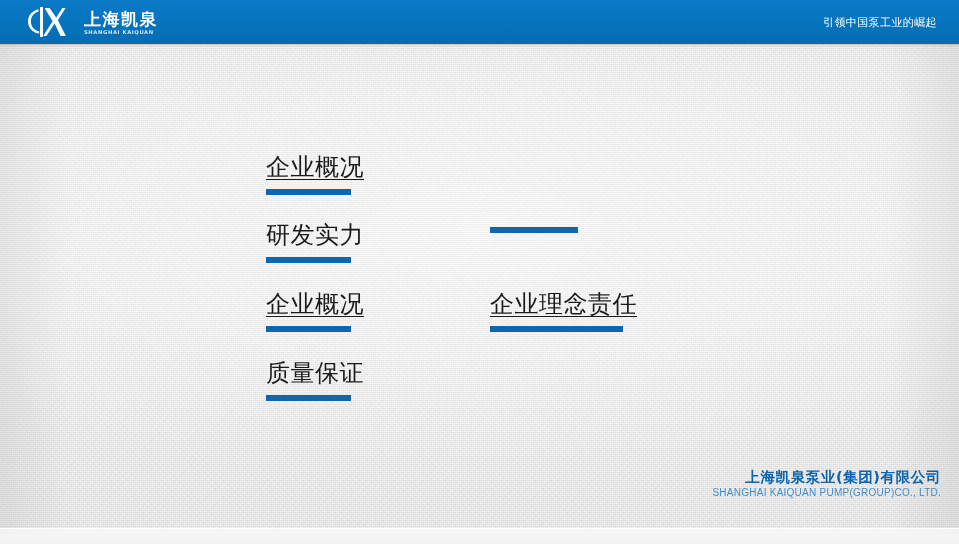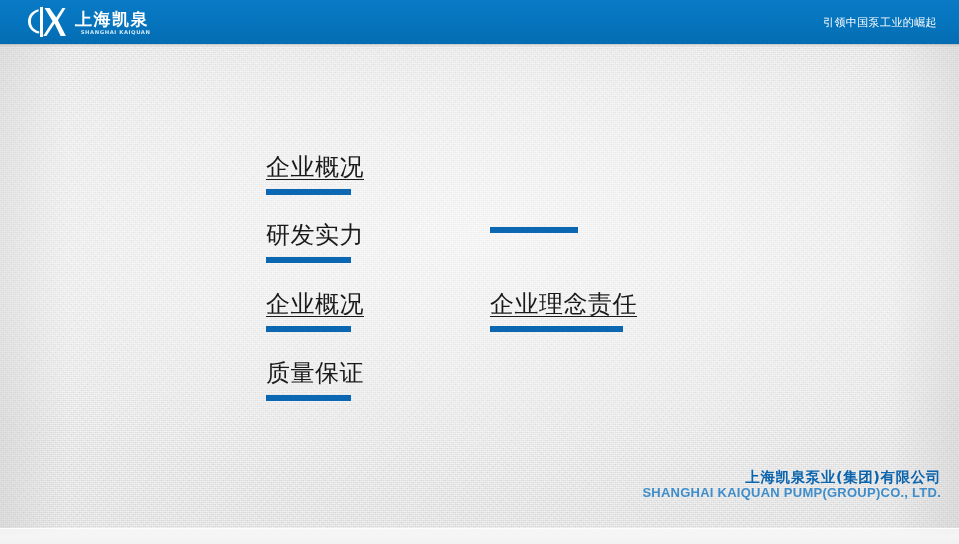--- a/index.html
+++ b/index.html
@@ -66,22 +66,21 @@
     width: 959px; height: 3px;
     background: linear-gradient(180deg, rgba(0,0,0,.13), rgba(0,0,0,0));
     z-index: 5;
   }
   .brand {
     position: absolute;
     left: 24px; top: 6px;
     height: 32px;
     display: flex;
     align-items: center;
-    gap: 9px;
-    text-align: right;
+    gap: 18px;
   }
   .logo-mark {
     width: 42px; height: 32px;
     display: block;
   }
   .brand-cn {
     display: block;
     color: #ffffff;
     font-size: 17px;
     font-weight: 700;
@@ -156,22 +155,22 @@
     color: #0a63ad;
     font-size: 14.5px;
     font-weight: 700;
     letter-spacing: .6px;
     line-height: 18px;
     font-family: "DejaVu Sans", "Liberation Sans", sans-serif;
   }
   .footer-en {
     display: block;
     color: #3f8ecb;
-    font-size: 13px;
-    font-weight: 700;
+    font-size: 10px;
+    font-weight: 400;
     letter-spacing: .25px;
     line-height: 12px;
     margin-top: 1px;
     font-family: "Liberation Sans", sans-serif;
     text-align: center;
   }
 </style>
 </head>
 <body>
 

